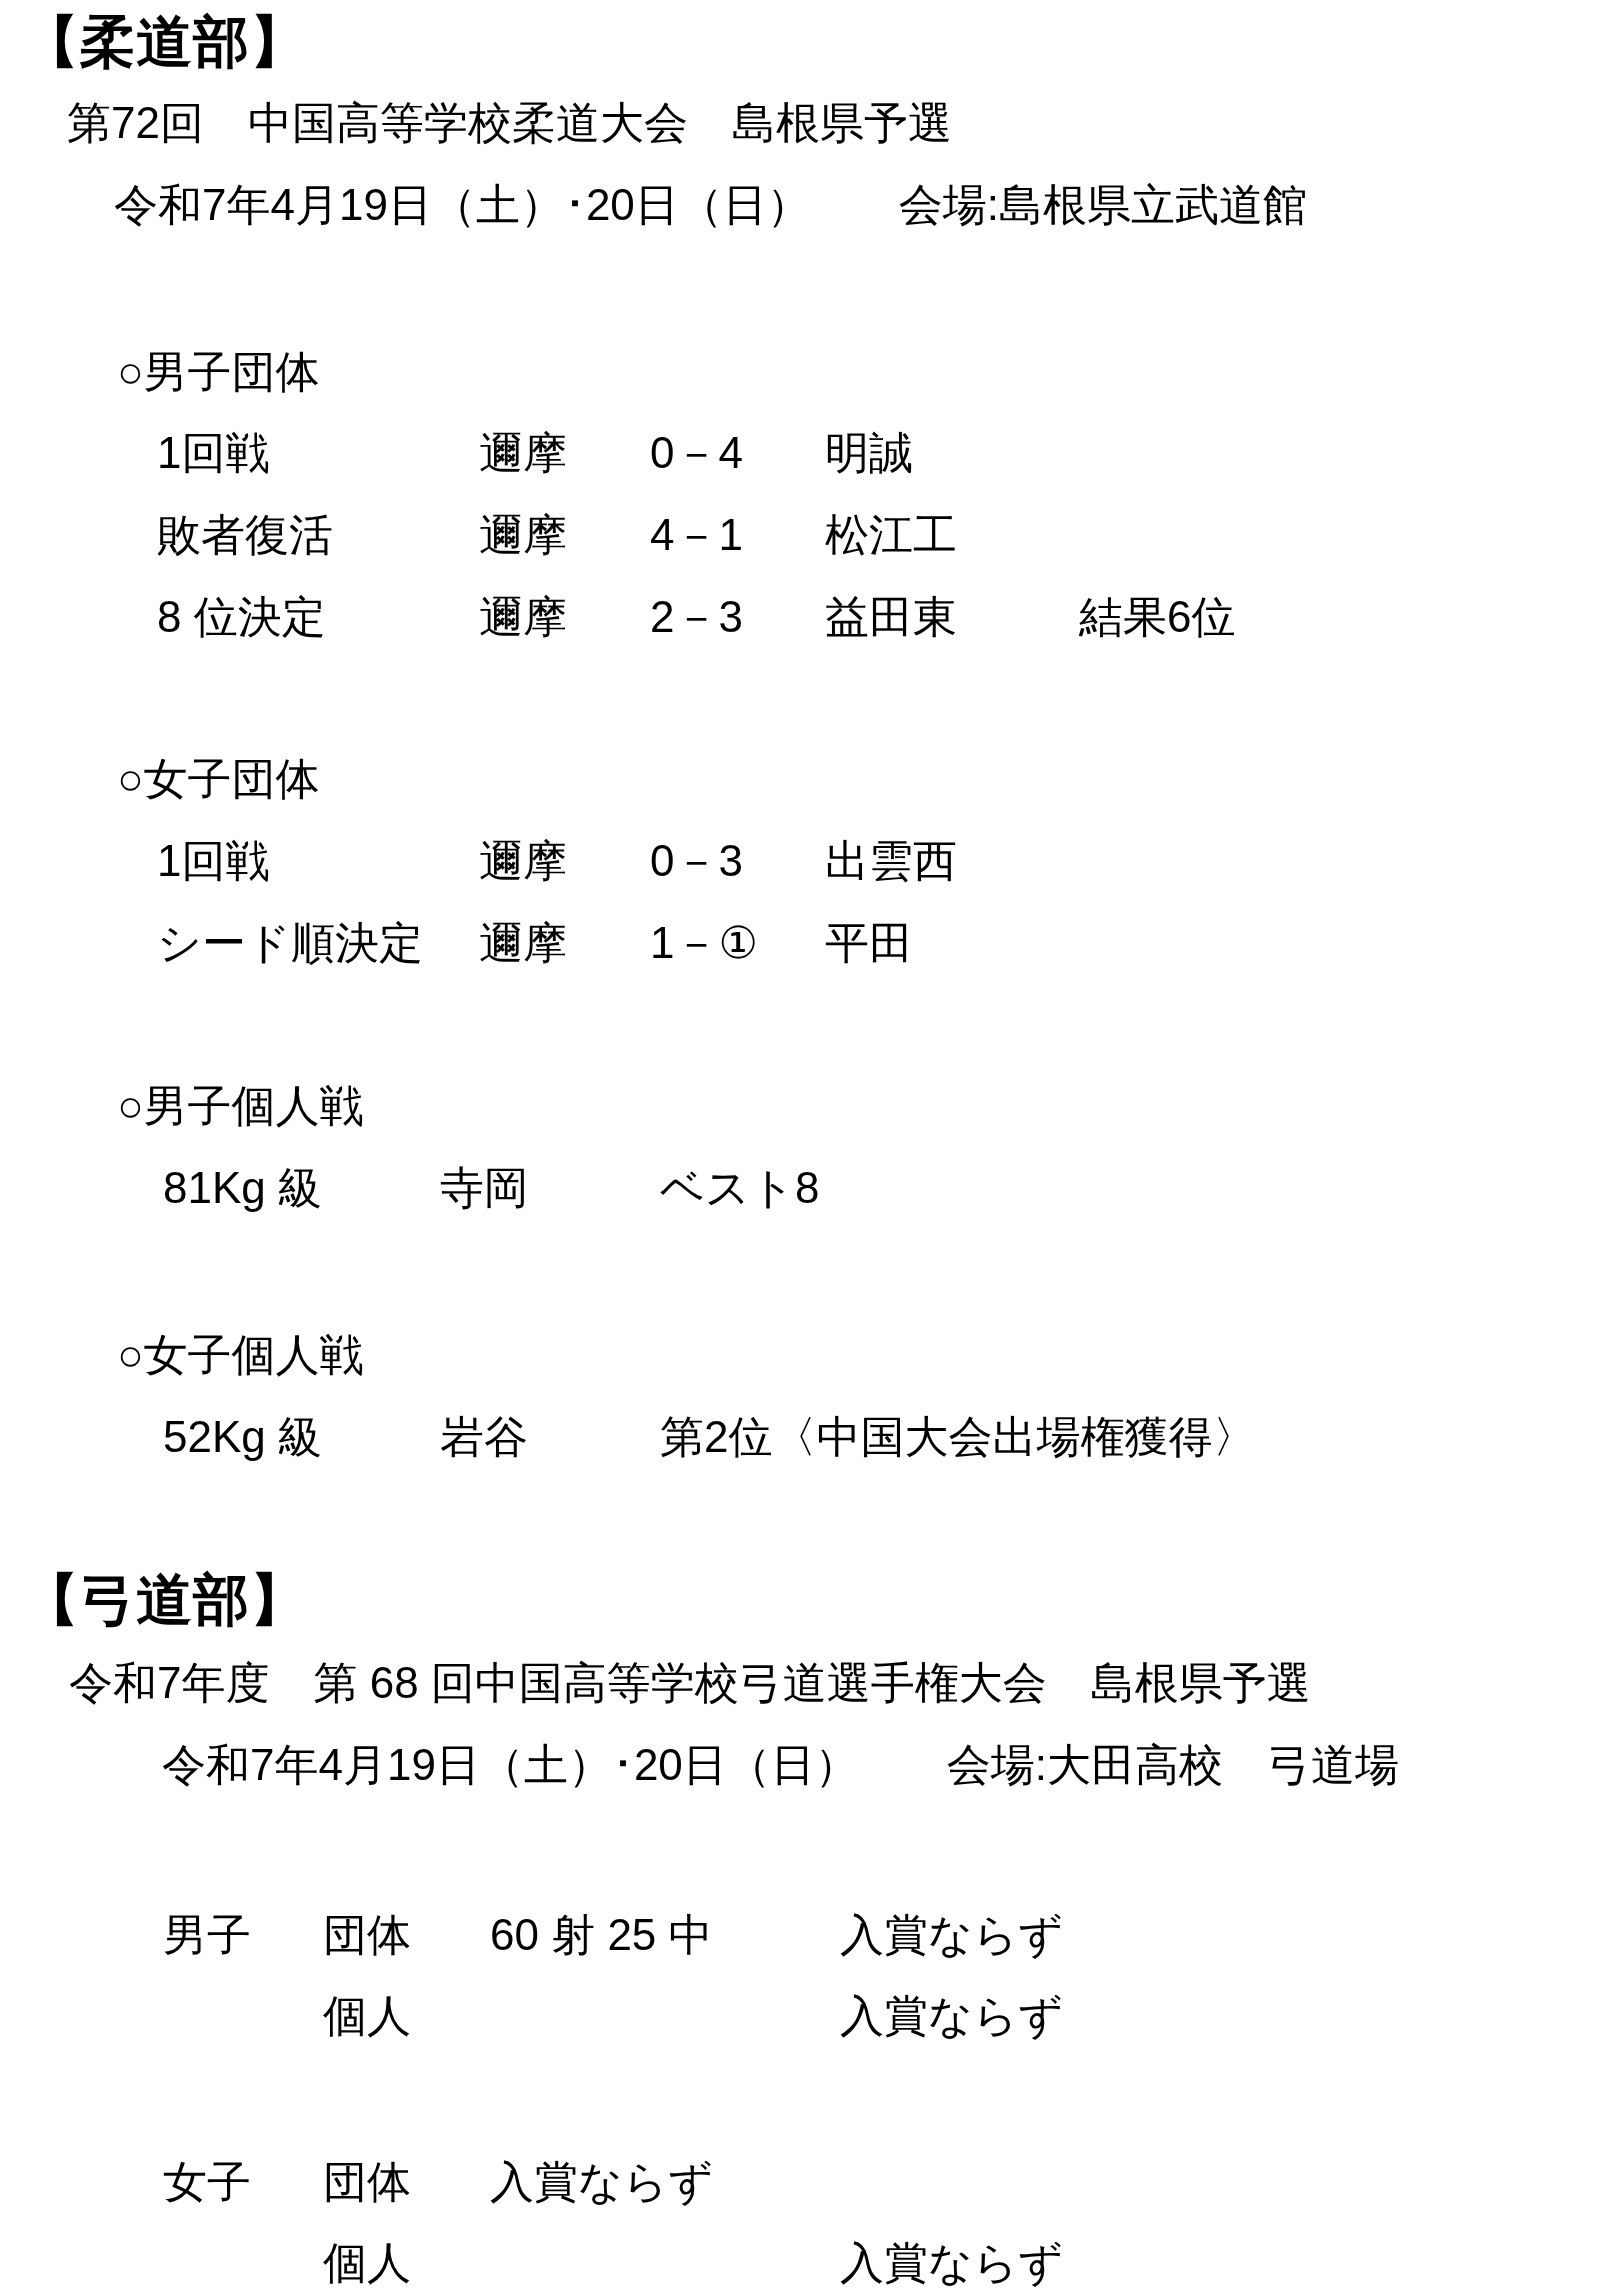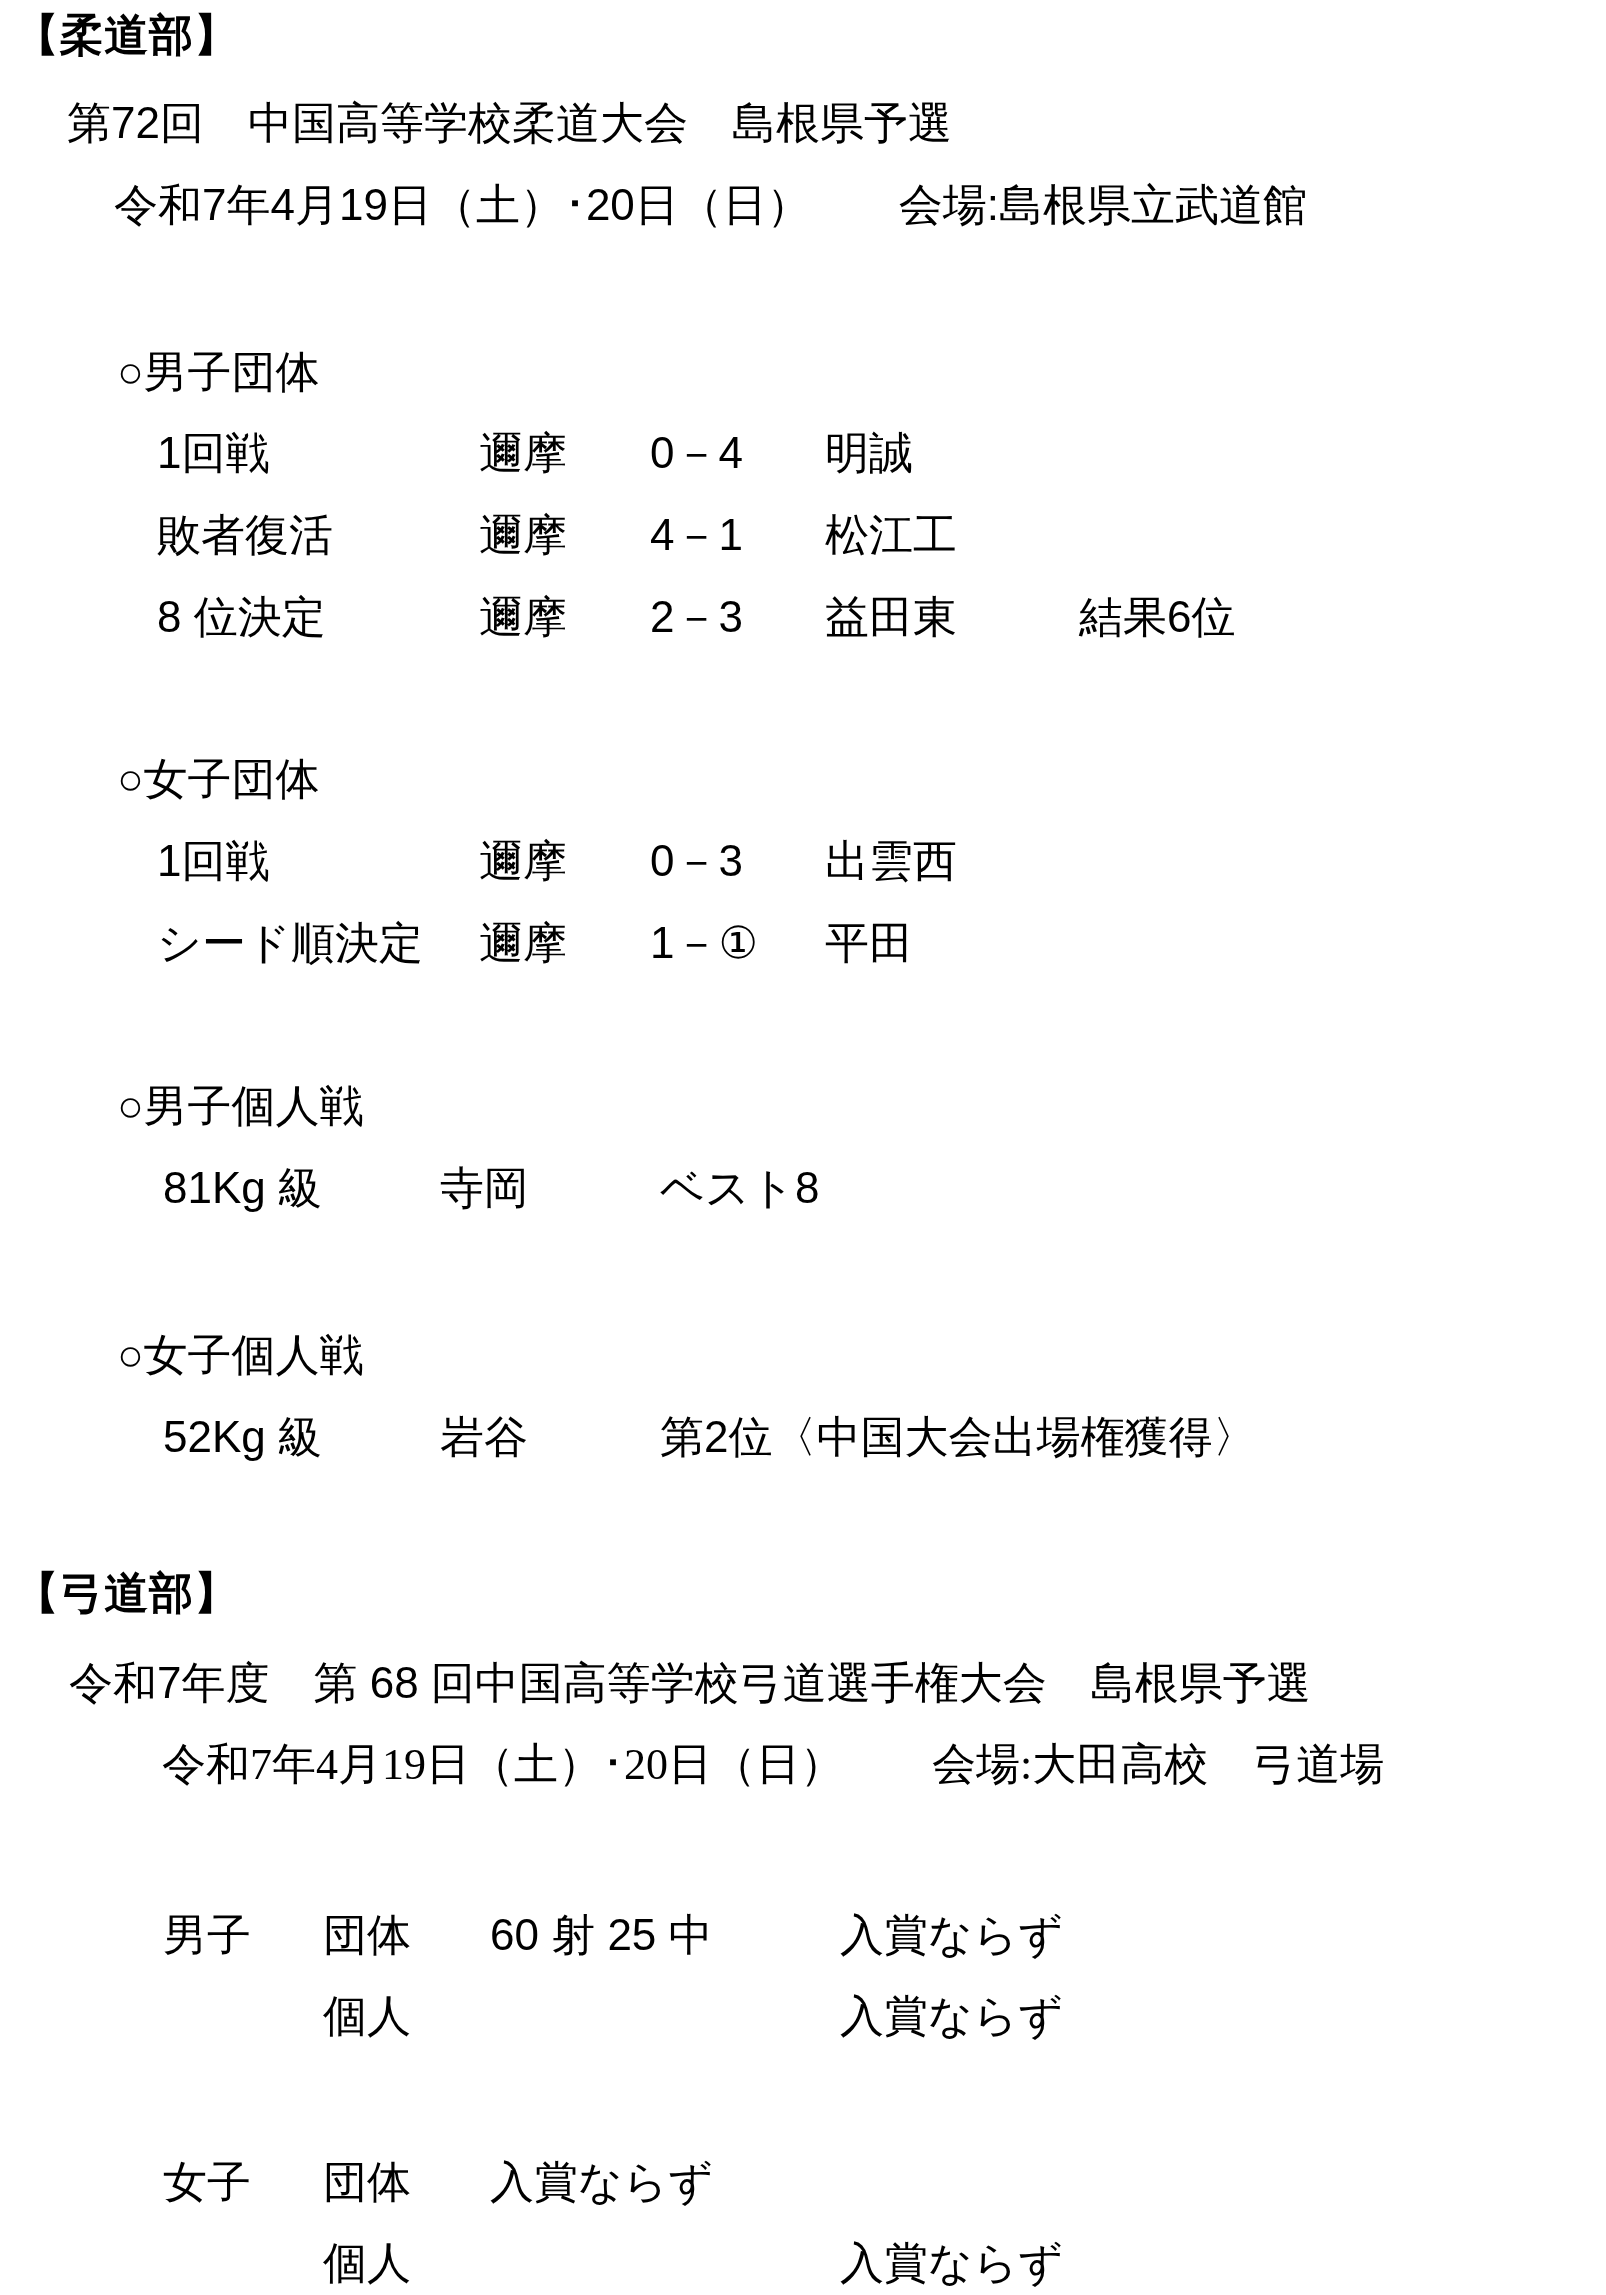--- a/index.html
+++ b/index.html
@@ -9,21 +9,21 @@
     height: 2295px;
     background: #ffffff;
     color: #000000;
     font-family: "Liberation Sans", "DejaVu Sans", sans-serif;
     font-size: 44px;
     line-height: 1.15;
     position: relative;
     overflow: hidden;
   }
   .line { position: absolute; white-space: pre; }
-  .h1 { font-size: 44px; font-weight: 700; letter-spacing: 0.8px; }
+  .h1 { font-size: 56px; font-weight: 700; letter-spacing: 0.8px; margin-left: 8px; }
   .row { display: flex; align-items: flex-start; gap: 32px; }
   .row > span { white-space: pre; flex: 0 0 auto; }
   
   .c-label { width: 290px; }
   .c-team  { width: 139px; }
   .c-score { width: 143px; }
   .c-opp   { }
   .c-note  { margin-left: 90px; }
   
   .c-ilabel { width: 245px; }
@@ -95,21 +95,21 @@
 <div class="line row" style="top:1412px; left:163px;">
   <span class="c-ilabel">52Kg 級</span>
   <span class="c-iname">岩谷</span>
   <span class="c-result">第2位〈中国大会出場権獲得〉</span>
 </div>
 
 <div class="line h1" style="top:1568px; left:14.7px;text-align:center;">【弓道部】</div>
 
 <div class="line" style="top:1658px; left:69px;">令和7年度　第 68 回中国高等学校弓道選手権大会　島根県予選</div>
 
-<div class="line" style="top:1740px; left:162px;font-family:Liberation Serif, serif;">令和7年4月19日（土）･20日（日）　　会場:大田高校　弓道場</div>
+<div class="line" style="top:1740px; left:162px;">令和7年4月19日（土）･20日（日）　　会場:大田高校　弓道場</div>
 
 <div class="line row" style="top:1910px; left:163px;">
   <span class="c-gender">男子</span>
   <span class="c-cat">団体</span>
   <span class="c-kscore">60 射 25 中</span>
   <span class="c-result">入賞ならず</span>
 </div>
 
 <div class="line row" style="top:1991px; left:163px;">
   <span class="c-gender"></span>

